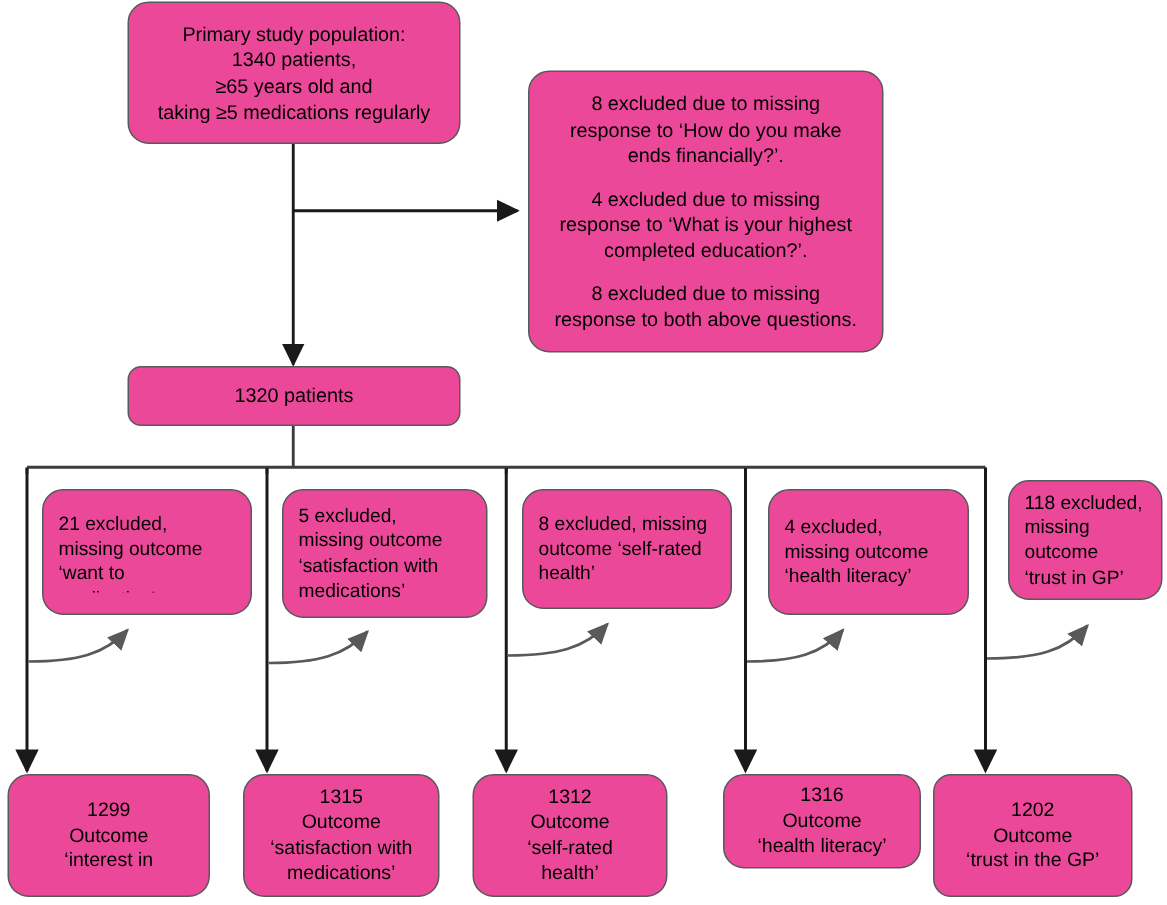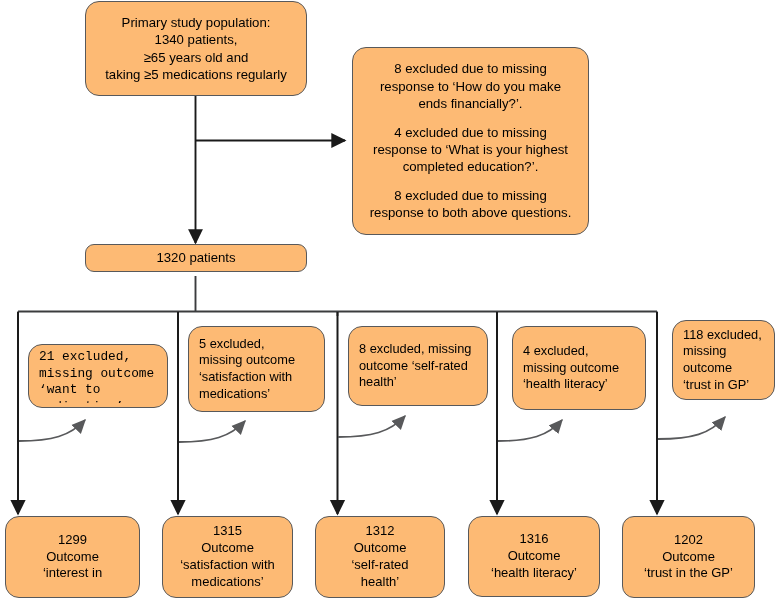--- a/index.html
+++ b/index.html
@@ -1,19 +1,19 @@
 <!DOCTYPE html>
 <html><head>
 <meta charset="utf-8">
 <style>
   html,body{margin:0;padding:0;background:#ffffff;}
   body{font-family:"Liberation Sans","DejaVu Sans",sans-serif;}
   #stage{position:relative;width:778px;height:603px;overflow:hidden;background:#fff;}
   svg.lines{position:absolute;left:0;top:0;width:778px;height:603px;overflow:visible;}
-  .box{position:absolute;box-sizing:border-box;background:#fdba74;
+  .box{position:absolute;box-sizing:border-box;background:#ec4899;
        border:1.6px solid #58595b;border-radius:14px;
        display:flex;align-items:center;justify-content:flex-end;
        text-align:center;color:#000;line-height:1.30;overflow:hidden;}
   .box .inner{padding:2px 6px;width:100%;}
   .b-top{font-size:13.2px;}
   .b-excl-top{font-size:13.2px;text-align:center;}
   .b-excl-top p{margin:0 0 12px 0;}
   .b-excl-top p:last-child{margin-bottom:0;}
   .b-mid{font-size:13.2px;}
   .b-side{font-size:12.8px;text-align:left;}
@@ -83,25 +83,25 @@
   </div>
 
   <div class="box b-excl-top" style="left:352px;top:47px;width:237px;height:188px;">
     <div class="inner" style="padding:0 14px;">
       <p>8 excluded due to missing response to ‘How do you make ends financially?’.</p>
       <p>4 excluded due to missing response to ‘What is your highest completed education?’.</p>
       <p>8 excluded due to missing response to both above questions.</p>
     </div>
   </div>
 
-  <div class="box b-mid" style="left:85px;top:244px;width:222px;height:28px;border-radius:9px;">
+  <div class="box b-mid" style="left:85px;top:244px;width:222px;height:40px;border-radius:9px;">
     <div class="inner">1320 patients</div>
   </div>
 
-  <div class="box b-side" style="left:28px;top:344px;width:140px;height:64px;font-family:Liberation Mono, monospace;">
+  <div class="box b-side" style="left:28px;top:326px;width:140px;height:84px;">
     <div class="inner">
       <div>21 excluded,</div>
       <div>missing outcome</div>
       <div>‘want to</div>
       <div class="fade" style="height:4px;">medication’</div>
     </div>
   </div>
 
   <div class="box b-side" style="left:188px;top:326px;width:137px;height:86px;">
     <div class="inner">
@@ -156,21 +156,21 @@
 
   <div class="box b-out" style="left:315px;top:516px;width:130px;height:82px;">
     <div class="inner">
       <div>1312</div>
       <div>Outcome</div>
       <div>‘self-rated</div>
       <div>health’</div>
     </div>
   </div>
 
-  <div class="box b-out" style="left:468px;top:516px;width:132px;height:81px;">
+  <div class="box b-out" style="left:482px;top:516px;width:132px;height:63px;">
     <div class="inner">
       <div>1316</div>
       <div>Outcome</div>
       <div>‘health literacy’</div>
     </div>
   </div>
 
   <div class="box b-out" style="left:622px;top:516px;width:133px;height:82px;border-radius:12px;">
     <div class="inner">
       <div>1202</div>

